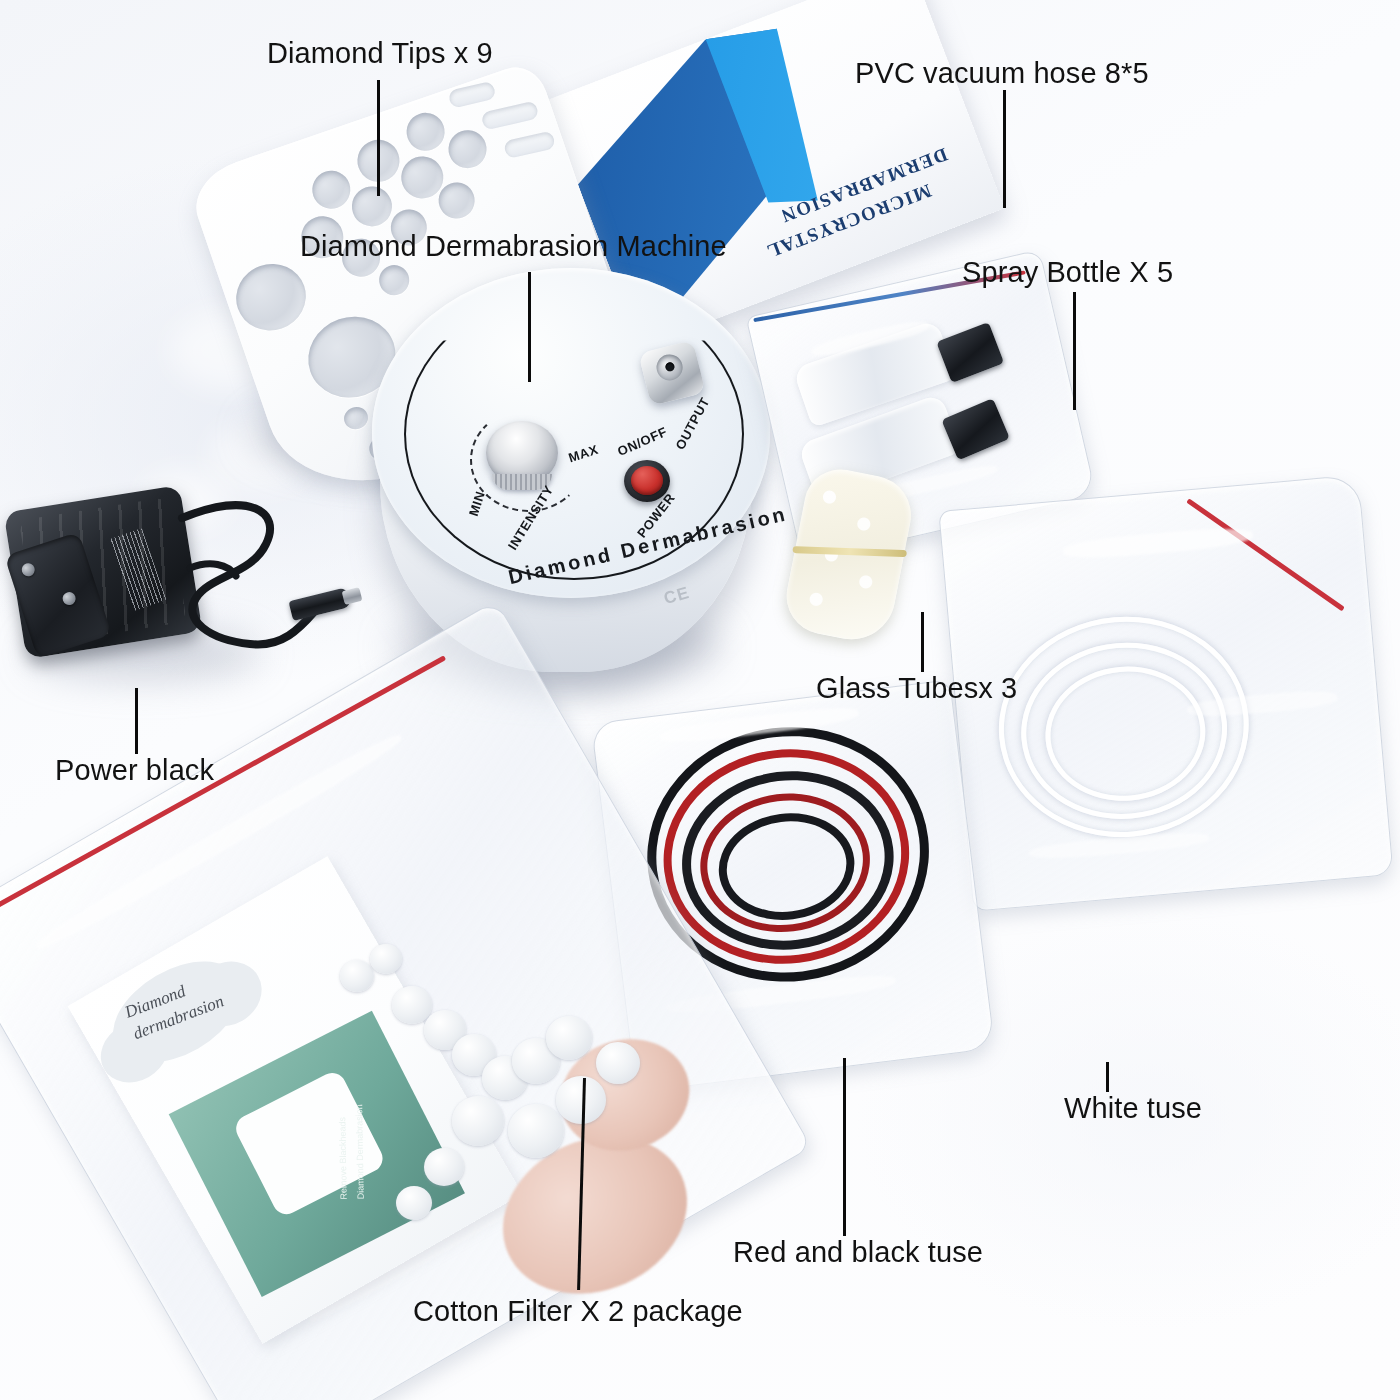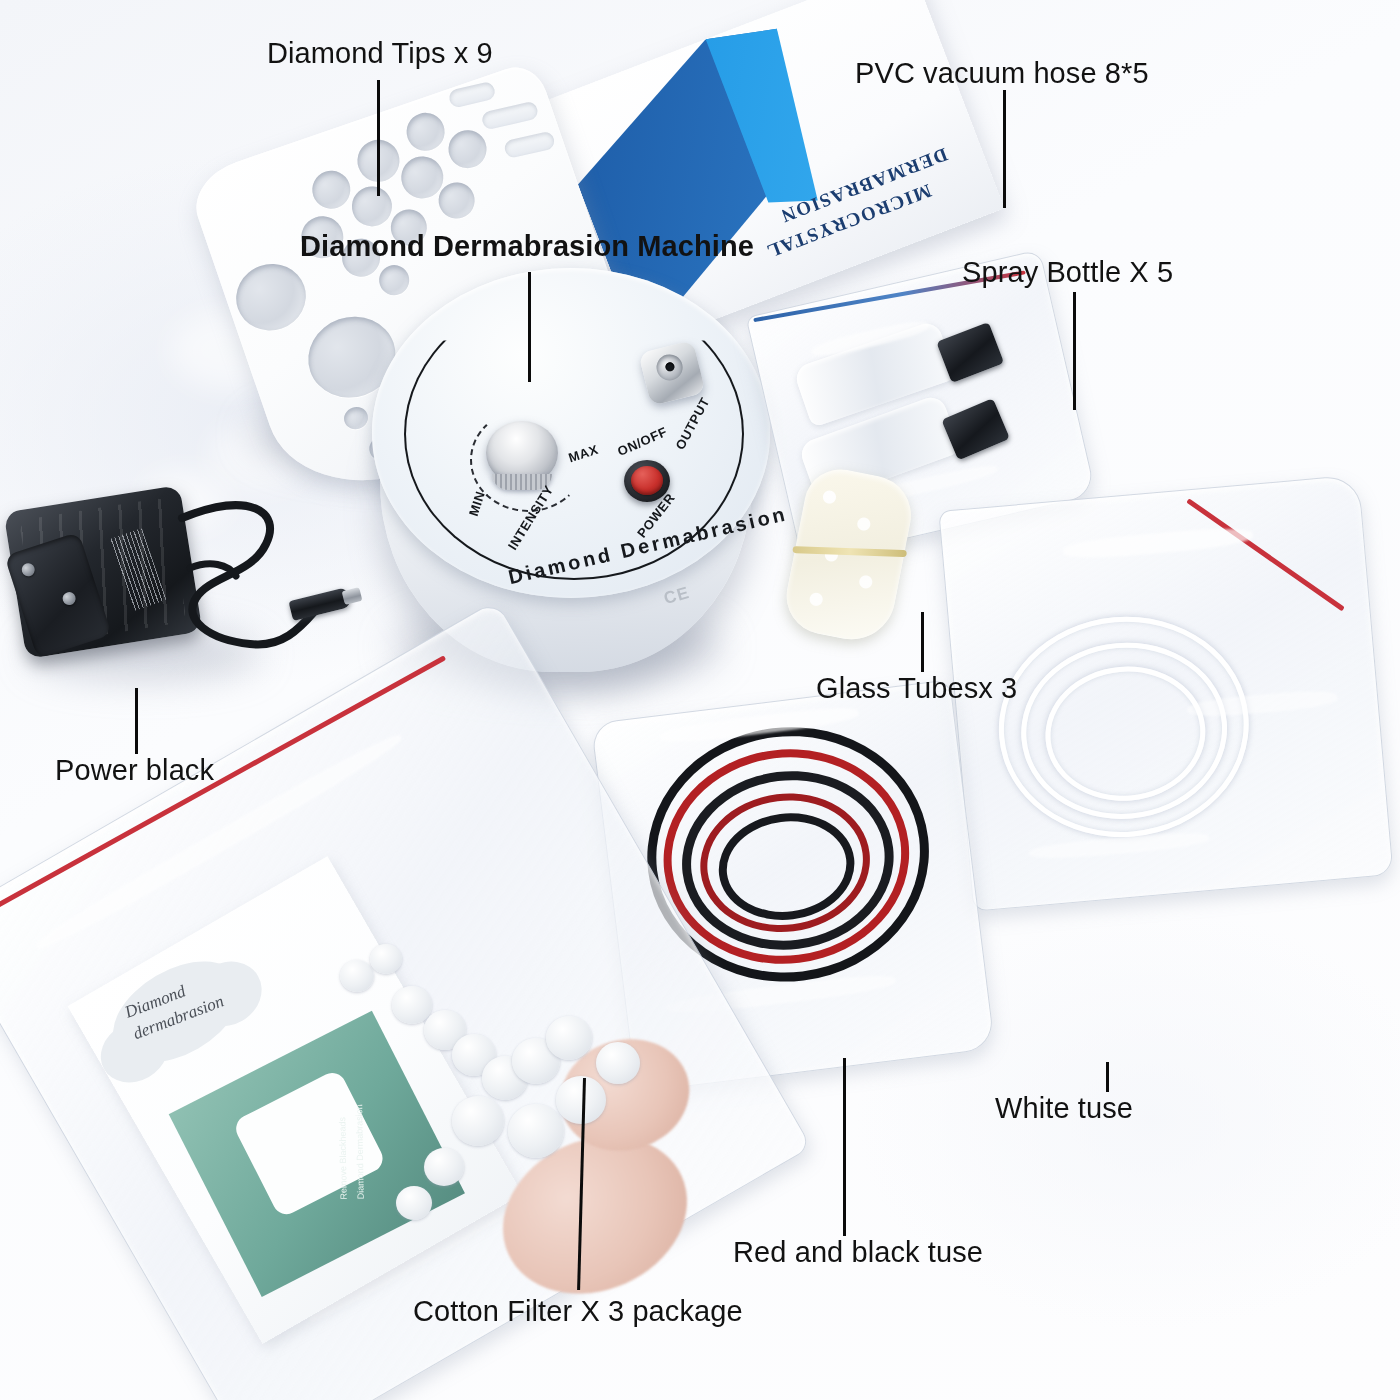--- a/index.html
+++ b/index.html
@@ -425,27 +425,27 @@
   <div class="leader" style="left:921px;top:612px;height:60px;"></div>
   <div class="leader" style="left:135px;top:688px;height:66px;"></div>
   <div class="leader" style="left:1106px;top:1062px;height:30px;"></div>
   <div class="leader" style="left:843px;top:1058px;height:178px;"></div>
   <div class="leader" style="left:583px;top:1078px;height:212px;transform:rotate(1.6deg);"></div>
 
   <div class="lbl" style="left:267px;top:37px;">Diamond Tips x 9</div>
 
   <div class="lbl" style="left:855px;top:57px;">PVC vacuum hose 8*5</div>
 
-  <div class="lbl" style="left:300px;top:230px;font-weight:bold;">Diamond Dermabrasion Machine</div>
+  <div class="lbl" style="left:300px;top:230px;">Diamond Dermabrasion Machine</div>
 
   <div class="lbl" style="left:962px;top:256px;">Spray Bottle X 5</div>
 
   <div class="lbl" style="left:816px;top:672px;">Glass Tubesx 3</div>
 
   <div class="lbl" style="left:55px;top:754px;">Power black</div>
 
-  <div class="lbl" style="left:995px;top:1092px;">White tuse</div>
+  <div class="lbl" style="left:1064px;top:1092px;">White tuse</div>
 
   <div class="lbl" style="left:733px;top:1236px;">Red and black tuse</div>
 
-  <div class="lbl" style="left:413px;top:1295px;">Cotton Filter X 3 package</div>
+  <div class="lbl" style="left:413px;top:1295px;">Cotton Filter X 2 package</div>
 
 </div>
 
 </body></html>

